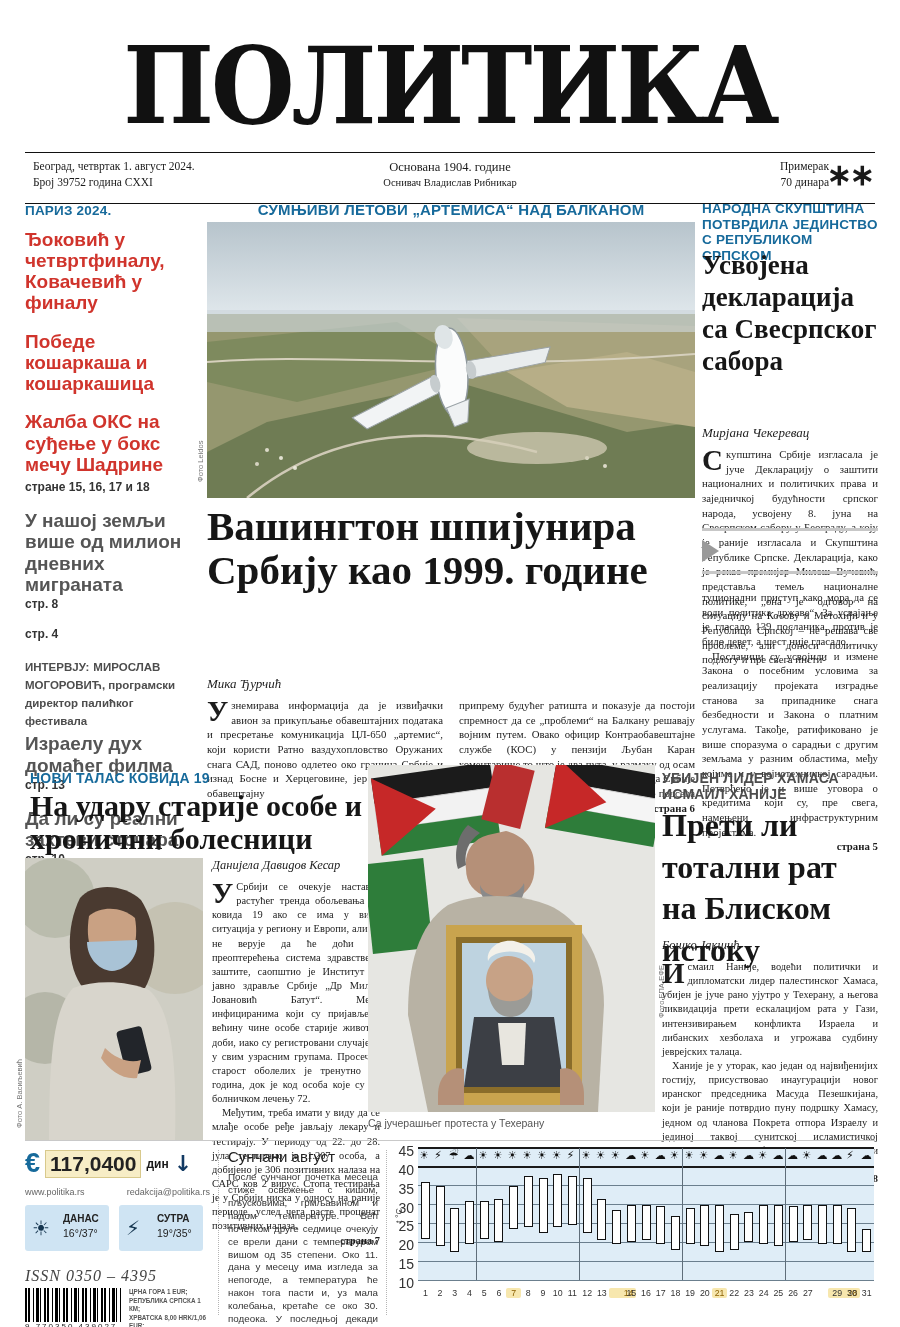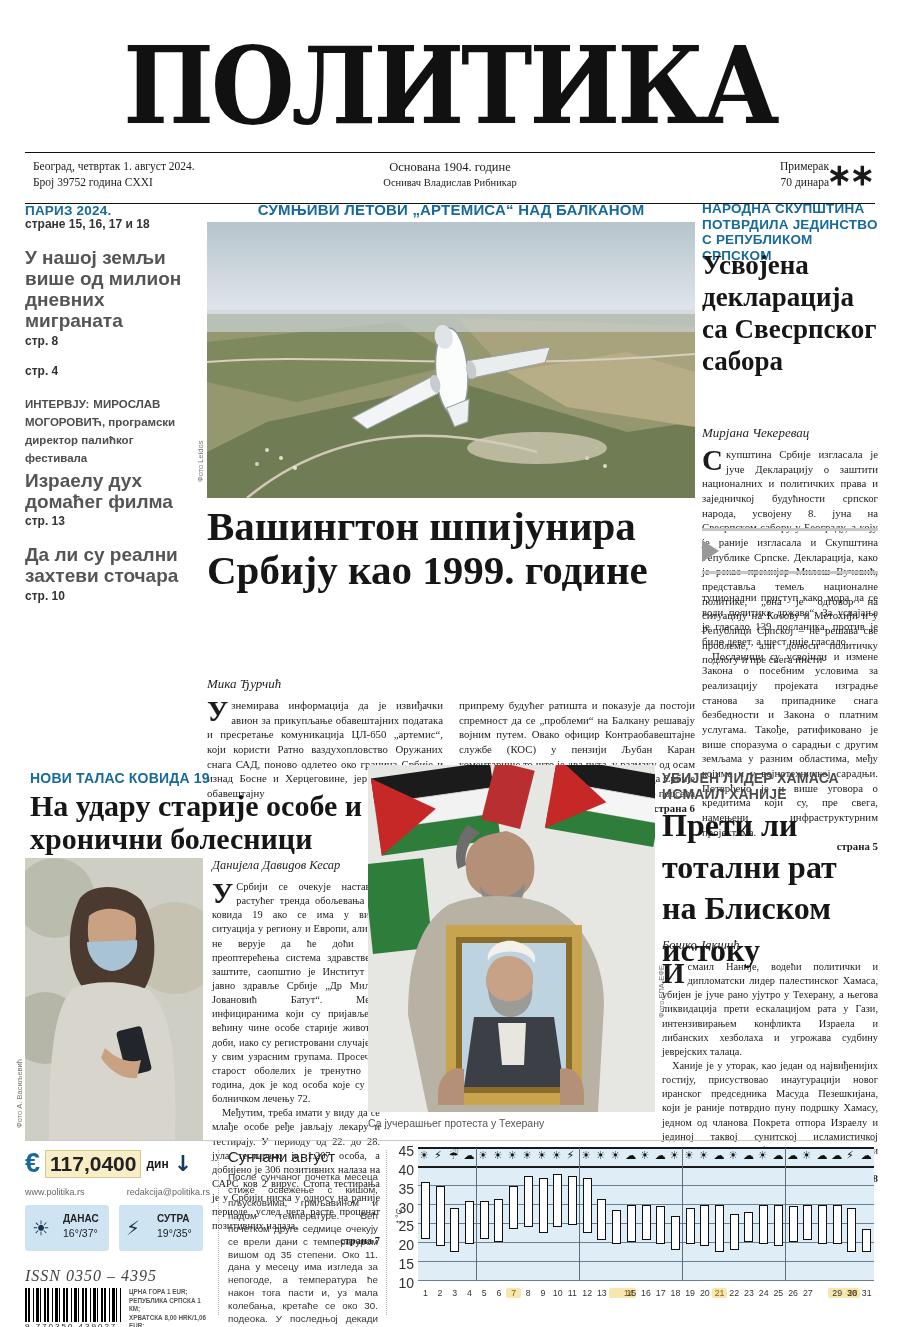--- a/index.html
+++ b/index.html
@@ -103,20 +103,25 @@
     </div>
     <div class="dl-right">
       <div>Примерак</div>
       <div>70 динара</div>
     </div>
     <div class="stars">∗∗</div>
   </div>
 
   <div class="abs" style="left:25px;top:203px;width:172px;">
     <div class="kicker" style="margin-bottom:10px;">ПАРИЗ 2024.</div>
+    <div id="red-list">
+        <div class="red-head">Ђоковић у четвртфиналу, Ковачевић у финалу</div>
+        <div class="red-head">Победе кошаркаша и кошаркашица</div>
+        <div class="red-head">Жалба ОКС на суђење у бокс мечу Шадрине</div>
+      </div>
     <div class="side-pages">стране 15, 16, 17 и 18</div>
     <div id="side-list">
         <div class="side-title">У нашој земљи више од милион дневних миграната</div>
         <div class="side-page">стр. 8</div>
         <div class="side-page">стр. 4</div>
       </div>
     <div style="margin:2px 0 4px 0;">
       <span class="int-desc int-label">ИНТЕРВЈУ:</span>
       <span class="int-desc">МИРОСЛАВ МОГОРОВИЋ, програмски директор палићког фестивала</span>
     </div>

